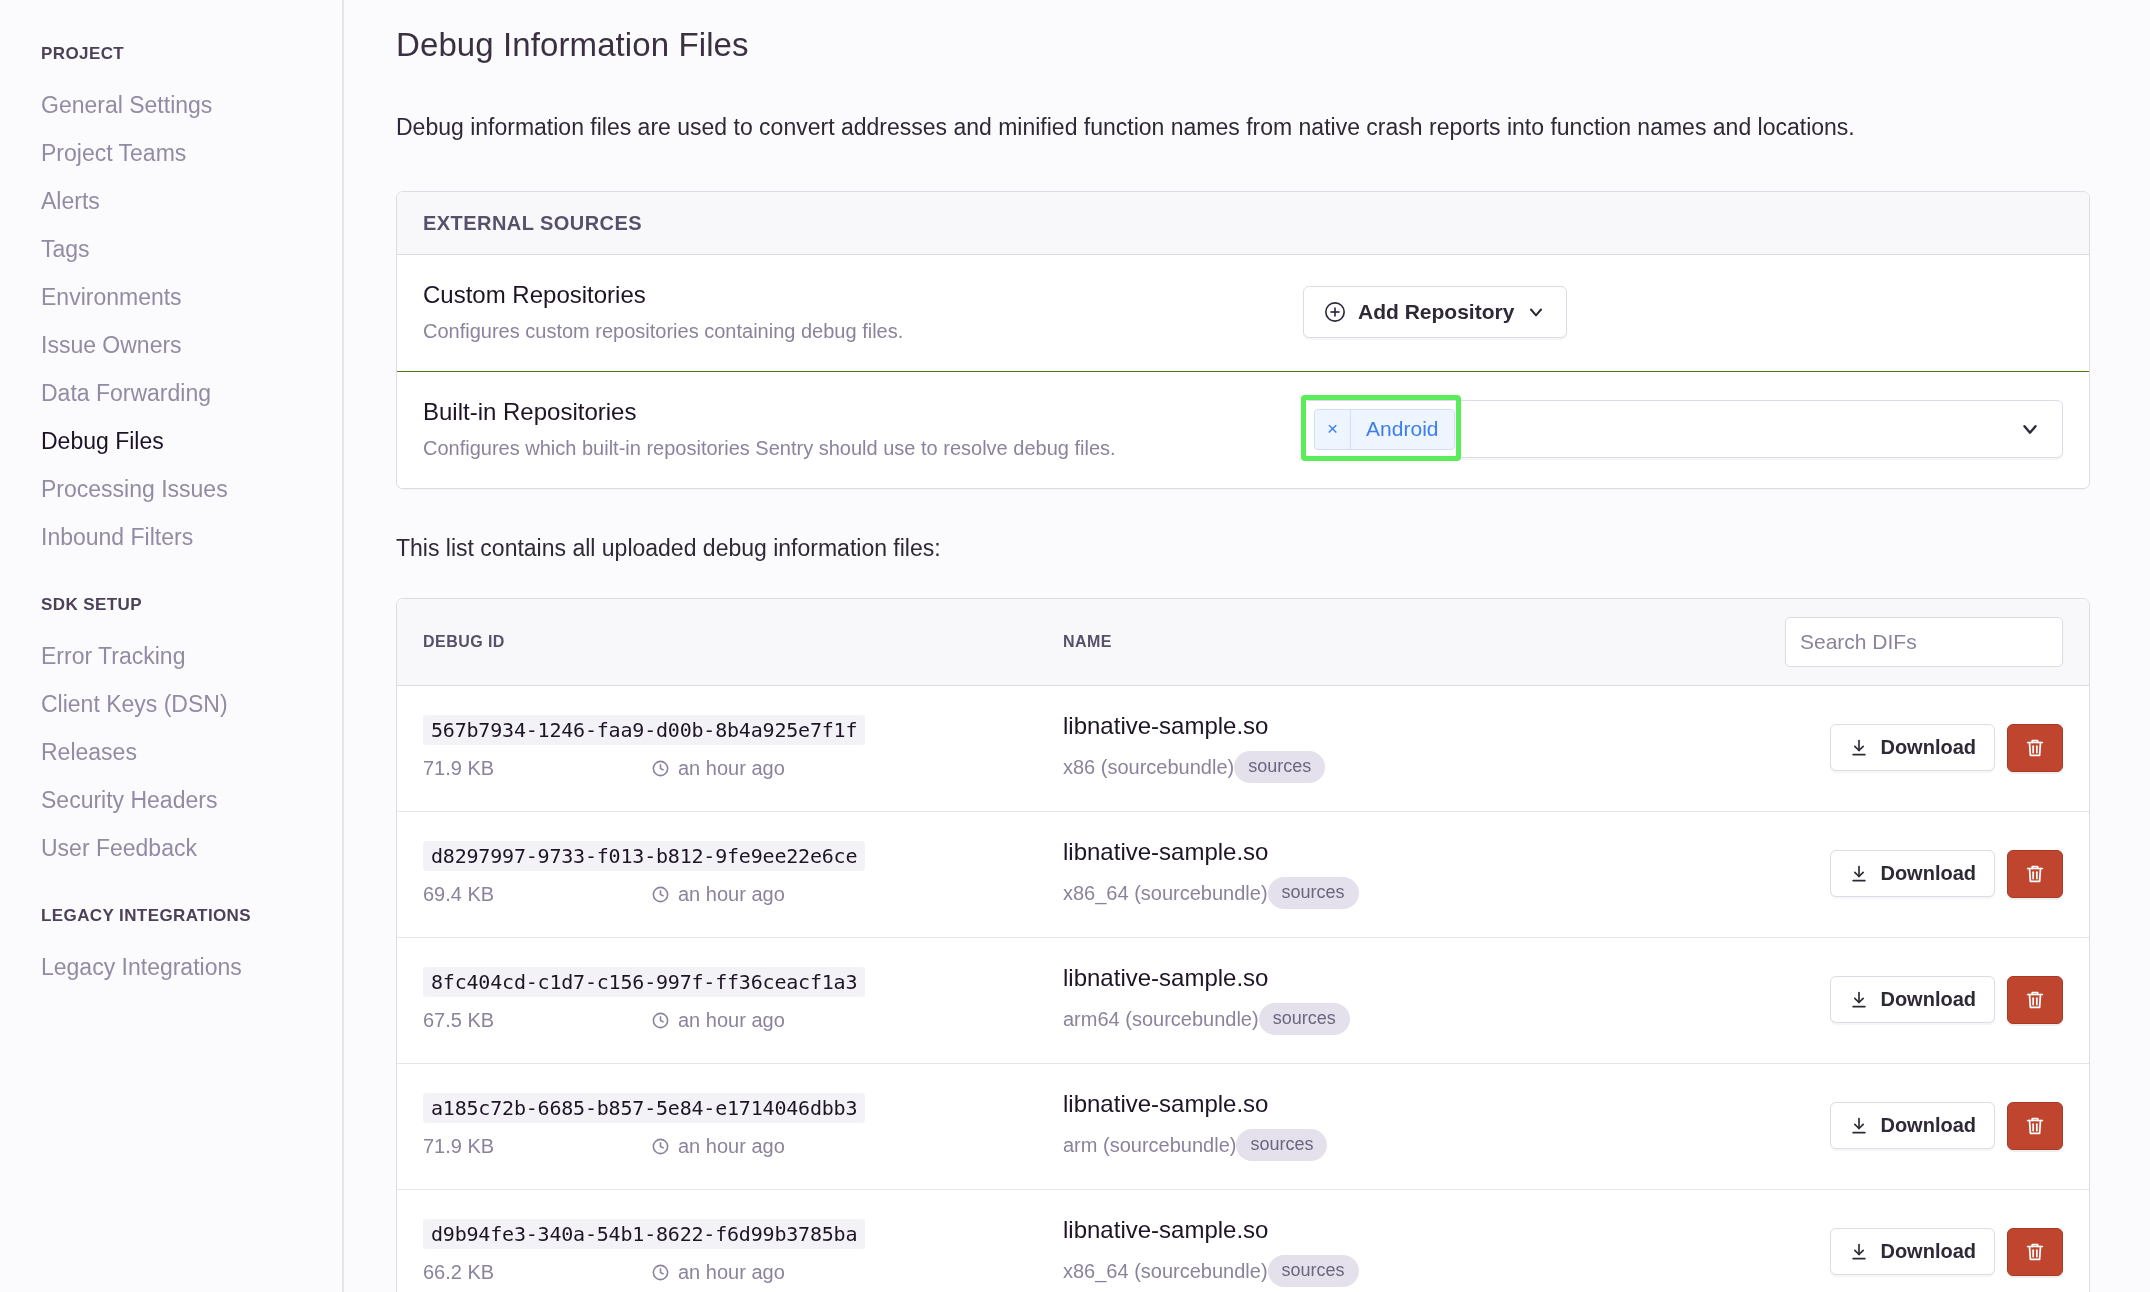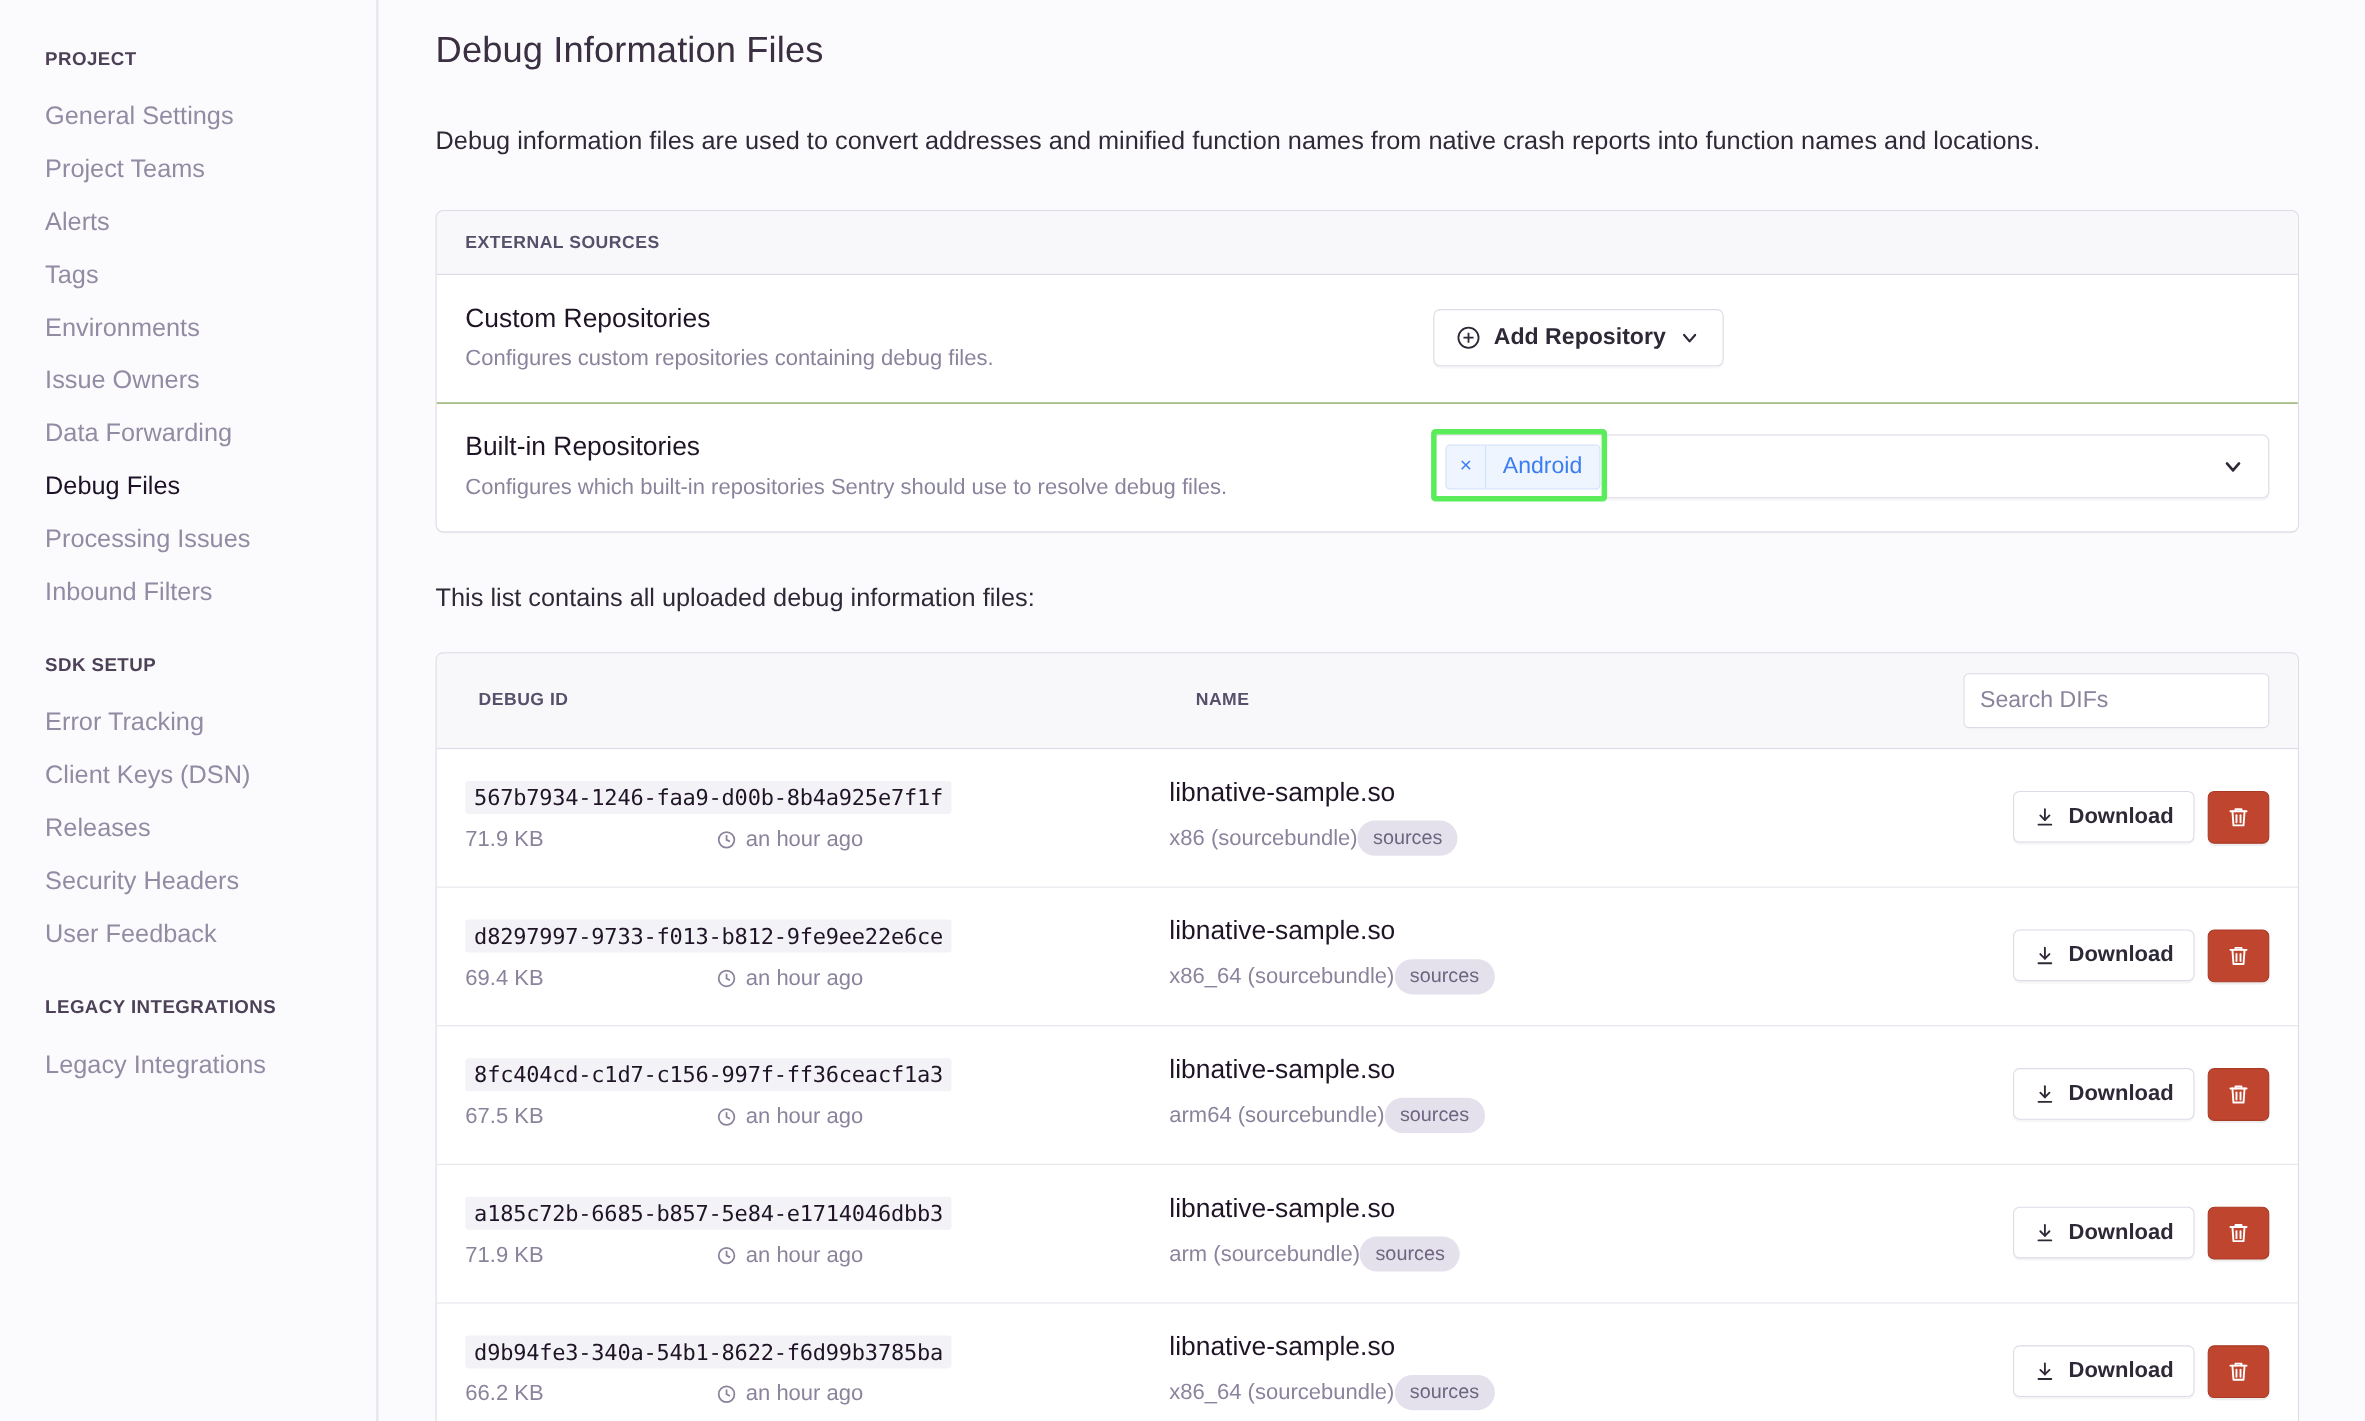--- a/index.html
+++ b/index.html
@@ -69,21 +69,21 @@
     border-radius: 7px;
     background: #ffffff;
     box-shadow: 0 1px 0 rgba(0,0,0,0.03);
     overflow: hidden;
     margin-bottom: 46px;
   }
   .panel-header {
     background: #f8f8fb;
     border-bottom: 1px solid #dedae6;
     padding: 20px 26px 19px 26px;
-    font-size: 16px;
+    font-size: 20px;
     font-weight: bold;
     letter-spacing: 0.45px;
     color: #57506a;
     text-transform: uppercase;
   }
   .panel-row {
     display: flex;
     align-items: center;
     padding: 26px 26px 28px 26px;
     border-bottom: 1px solid #4d7c0f;
@@ -210,21 +210,20 @@
     border-bottom: 1px solid #dedae6;
     padding: 18px 26px 18px 26px;
     min-height: 72px;
   }
   .th {
     font-size: 16px;
     font-weight: bold;
     letter-spacing: 0.45px;
     color: #57506a;
     text-transform: uppercase;
-    margin-left: 12px;
   }
   .th-debugid { flex: 0 0 640px; }
   .th-name { flex: 1 1 auto; }
   .search-input {
     width: 278px;
     height: 50px;
     border: 1px solid #dedae6;
     border-radius: 5px;
     background: #fff;
     font-size: 21px;

